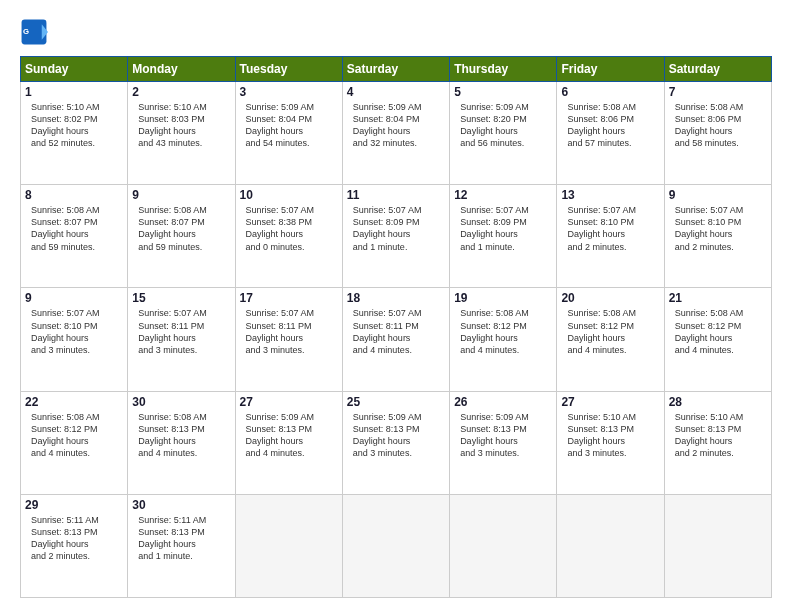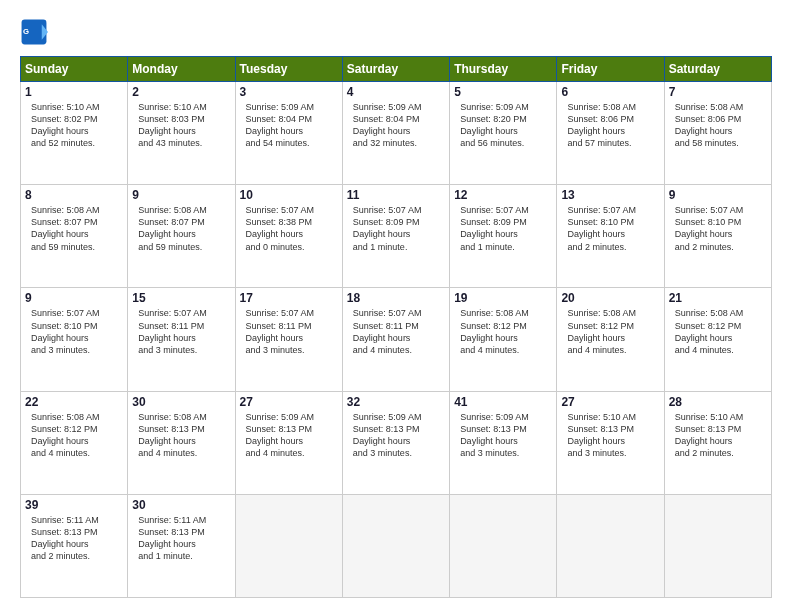--- a/index.html
+++ b/index.html
@@ -348,30 +348,30 @@
           <td>
             <span class="day-num">27</span>
             <div class="day-info">
               <div>Sunrise: 5:09 AM</div>
               <div>Sunset: 8:13 PM</div>
               <div>Daylight hours</div>
               <div>and 4 minutes.</div>
             </div>
           </td>
           <td>
-            <span class="day-num">32</span>
-            <div class="day-info">
-              <div>Sunrise: 5:09 AM</div>
-              <div>Sunset: 8:13 PM</div>
-              <div>Daylight hours</div>
-              <div>and 3 minutes.</div>
-            </div>
-          </td>
-          <td>
-            <span class="day-num">41</span>
+            <span class="day-num">25</span>
+            <div class="day-info">
+              <div>Sunrise: 5:09 AM</div>
+              <div>Sunset: 8:13 PM</div>
+              <div>Daylight hours</div>
+              <div>and 3 minutes.</div>
+            </div>
+          </td>
+          <td>
+            <span class="day-num">26</span>
             <div class="day-info">
               <div>Sunrise: 5:09 AM</div>
               <div>Sunset: 8:13 PM</div>
               <div>Daylight hours</div>
               <div>and 3 minutes.</div>
             </div>
           </td>
           <td>
             <span class="day-num">27</span>
             <div class="day-info">
@@ -386,21 +386,21 @@
             <div class="day-info">
               <div>Sunrise: 5:10 AM</div>
               <div>Sunset: 8:13 PM</div>
               <div>Daylight hours</div>
               <div>and 2 minutes.</div>
             </div>
           </td>
         </tr>
         <tr>
           <td>
-            <span class="day-num">39</span>
+            <span class="day-num">29</span>
             <div class="day-info">
               <div>Sunrise: 5:11 AM</div>
               <div>Sunset: 8:13 PM</div>
               <div>Daylight hours</div>
               <div>and 2 minutes.</div>
             </div>
           </td>
           <td>
             <span class="day-num">30</span>
             <div class="day-info">

